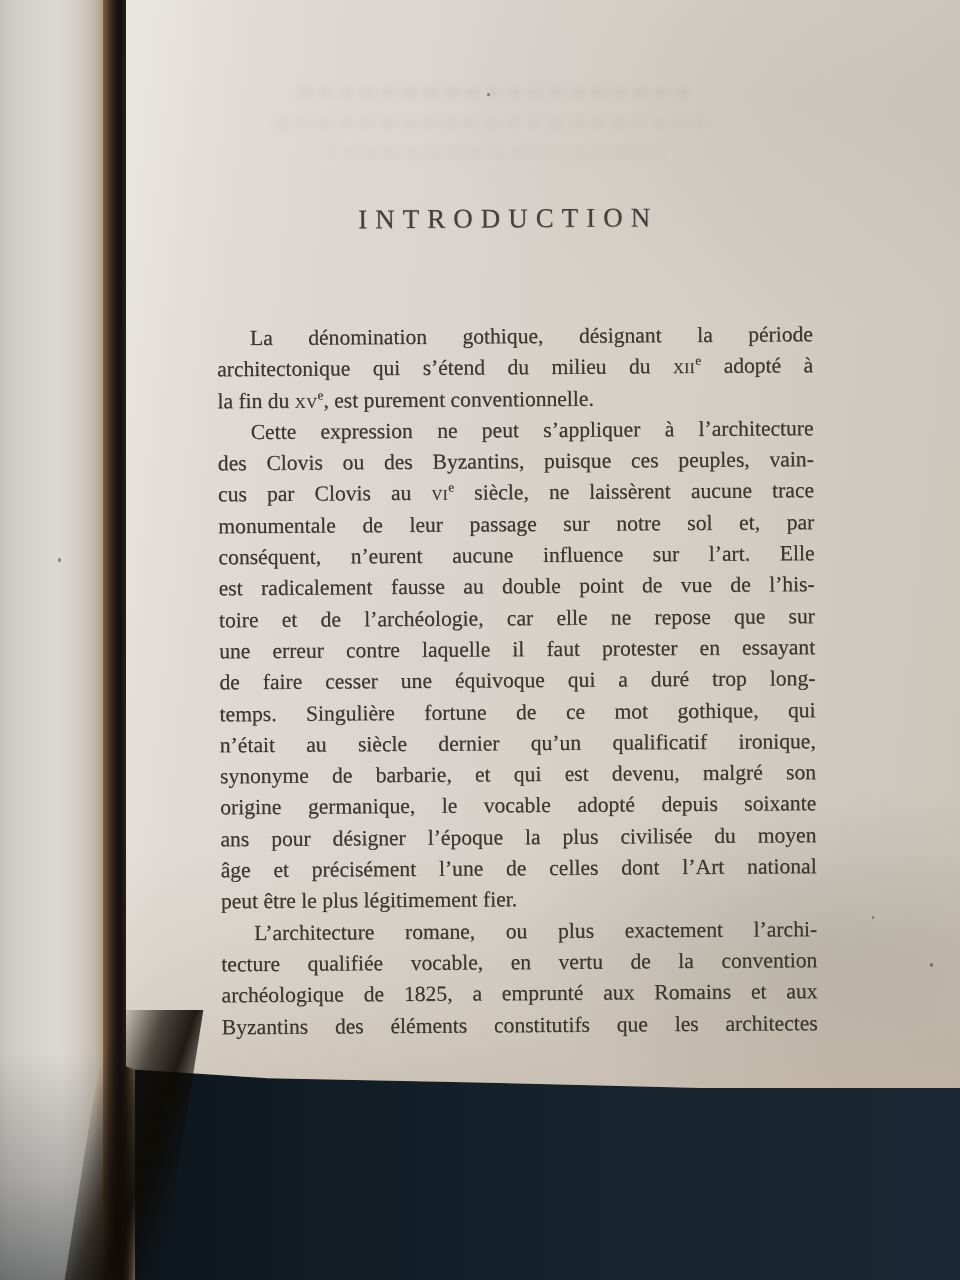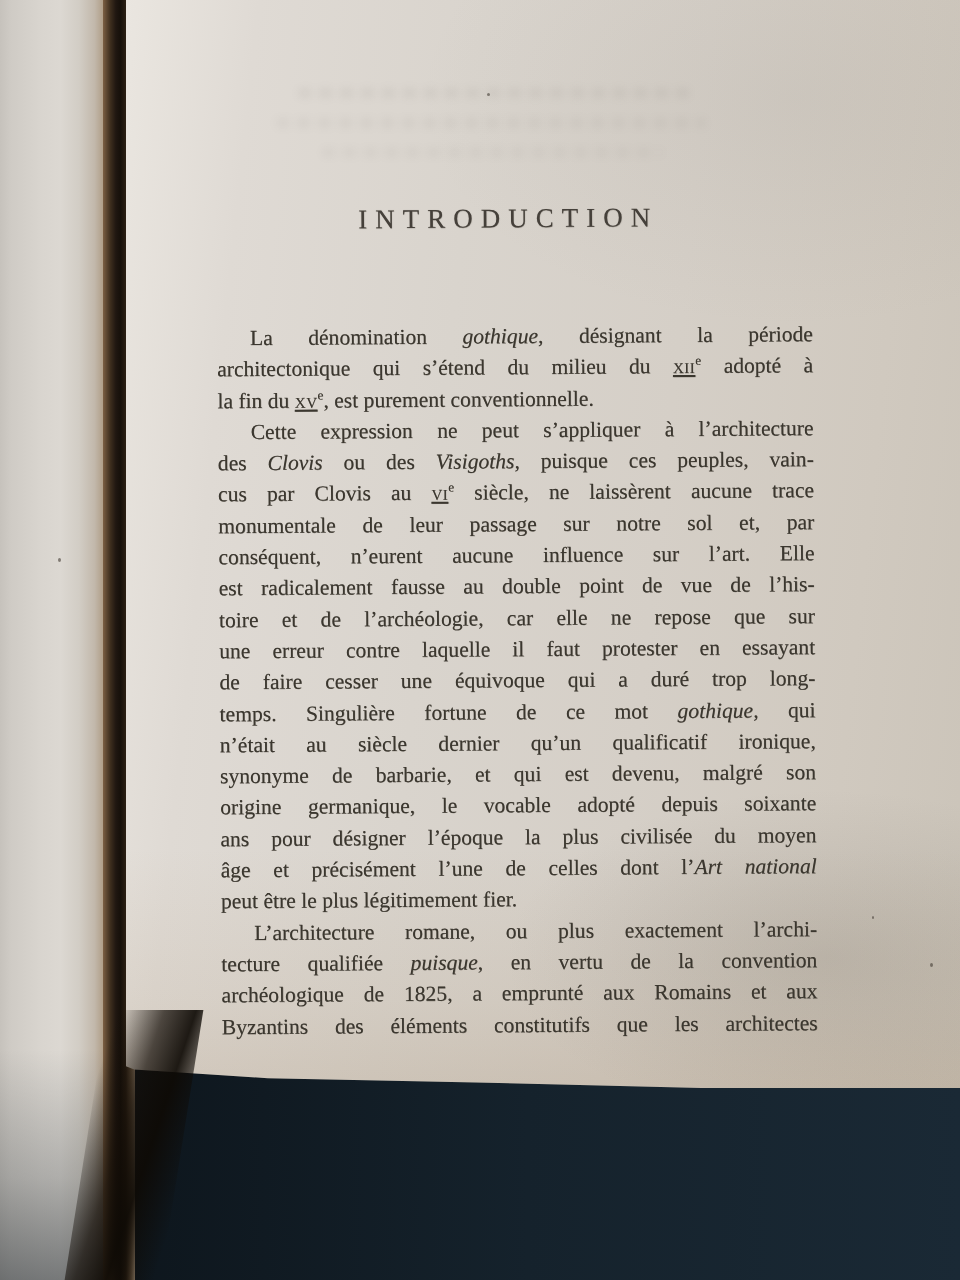--- a/index.html
+++ b/index.html
@@ -82,22 +82,22 @@
     font-size: 21.6px; color: #3b372f;
     text-shadow: 0.3px 0.3px 0.5px rgba(58,52,44,0.55);
   }
   .line {
     height: 31.3px; line-height: 31.3px;
     text-align: justify; text-align-last: justify;
     white-space: normal; overflow: visible;
   }
   .line.indent { padding-left: 33px; }
   .line.last { text-align-last: left; }
-  .it  { font-style: italic; }
-  .sc  { font-variant: small-caps; letter-spacing: 0.5px; text-decoration: underline; }
+  .it  { }
+  .sc  { font-variant: small-caps; letter-spacing: 0.5px; }
   .sup { font-size: 0.62em; vertical-align: super; line-height: 0; }
 </style>
 </head>
 <body>
 
 <div id="photo-root">
 
   <div class="left-page"></div>
   <div class="gutter"></div>
 
@@ -107,37 +107,37 @@
     <div class="ghost-line" style="left:150px; top:118px; width:430px; height:10px; opacity:0.13;"></div>
     <div class="ghost-line" style="left:196px; top:148px; width:340px; height:9px; opacity:0.12;"></div>
 
     <div class="print-area">
       <div class="chapter-title">INTRODUCTION</div>
       <div class="text-block">
           <div class="line indent"><span>La dénomination </span><span class="it">gothique,</span><span> désignant la période</span></div>
           <div class="line"><span>architectonique qui s’étend du milieu du </span><span class="sc">xii</span><span class="sup">e</span><span> adopté à</span></div>
           <div class="line last"><span>la fin du </span><span class="sc">xv</span><span class="sup">e</span><span>, est purement conventionnelle.</span></div>
           <div class="line indent"><span>Cette expression ne peut s’appliquer à l’architecture</span></div>
-          <div class="line"><span>des </span><span class="it">Clovis</span><span> ou des </span><span class="it">Visigoths,</span><span> puisque ces peuples, vain-</span></div>
+          <div class="line"><span>des </span><span class="it">Clovis</span><span> ou des </span><span class="it">Byzantins,</span><span> puisque ces peuples, vain-</span></div>
           <div class="line"><span>cus par Clovis au </span><span class="sc">vi</span><span class="sup">e</span><span> siècle, ne laissèrent aucune trace</span></div>
           <div class="line"><span>monumentale de leur passage sur notre sol et, par</span></div>
           <div class="line"><span>conséquent, n’eurent aucune influence sur l’art. Elle</span></div>
           <div class="line"><span>est radicalement fausse au double point de vue de l’his-</span></div>
           <div class="line"><span>toire et de l’archéologie, car elle ne repose que sur</span></div>
           <div class="line"><span>une erreur contre laquelle il faut protester en essayant</span></div>
           <div class="line"><span>de faire cesser une équivoque qui a duré trop long-</span></div>
           <div class="line"><span>temps. Singulière fortune de ce mot </span><span class="it">gothique,</span><span> qui</span></div>
           <div class="line"><span>n’était au siècle dernier qu’un qualificatif ironique,</span></div>
           <div class="line"><span>synonyme de barbarie, et qui est devenu, malgré son</span></div>
           <div class="line"><span>origine germanique, le vocable adopté depuis soixante</span></div>
           <div class="line"><span>ans pour désigner l’époque la plus civilisée du moyen</span></div>
           <div class="line"><span>âge et précisément l’une de celles dont l’</span><span class="it">Art national</span></div>
           <div class="line last"><span>peut être le plus légitimement fier.</span></div>
           <div class="line indent"><span>L’architecture romane, ou plus exactement l’archi-</span></div>
-          <div class="line"><span>tecture qualifiée </span><span class="it">puisque</span><span>, en vertu de la convention</span></div>
+          <div class="line"><span>tecture qualifiée </span><span class="it">vocable</span><span>, en vertu de la convention</span></div>
           <div class="line"><span>archéologique de 1825, a emprunté aux Romains et aux</span></div>
           <div class="line"><span>Byzantins des éléments constitutifs que les architectes</span></div>
         </div>
     </div>
 
     <div class="speck" style="left:361px; top:93px;  width:3px; height:3px;"></div>
     <div class="speck" style="left:804px; top:963px; width:3px; height:4px;"></div>
     <div class="speck" style="left:692px; top:1098px;width:3px; height:3px;"></div>
     <div class="speck" style="left:421px; top:1226px;width:3px; height:3px;"></div>
     <div class="speck" style="left:516px; top:1231px;width:3px; height:3px;"></div>

